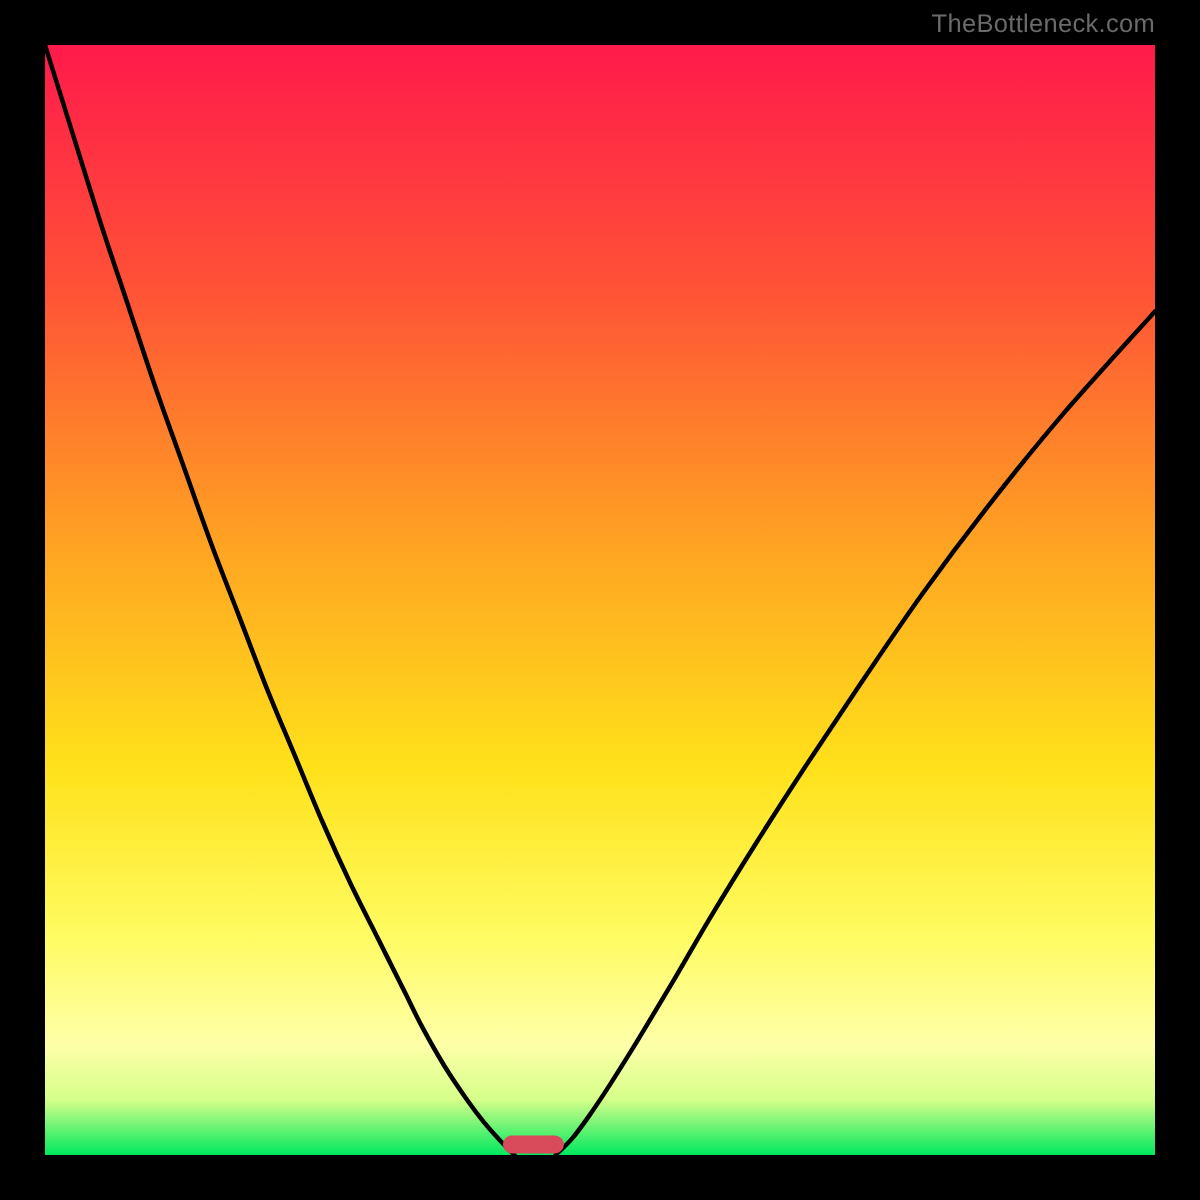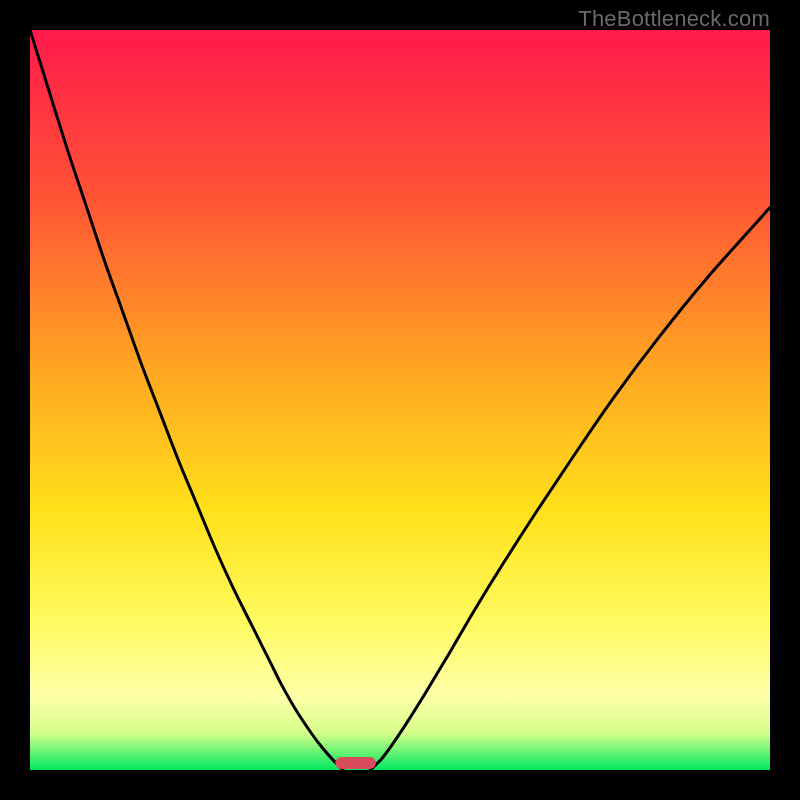--- a/index.html
+++ b/index.html
@@ -24,21 +24,21 @@
     left: 0;
     top: 0;
     width: 740px;
     height: 740px;
   }
   .watermark {
     position: absolute;
     top: 6px;
     right: 30px;
     color: #6a6a6a;
-    font-size: 22px;
+    font-size: 17px;
     font-weight: 500;
     letter-spacing: 0.2px;
     user-select: none;
   }
   svg { display: block; }
 </style>
 </head>
 <body>
 
 <div class="watermark">TheBottleneck.com</div>

